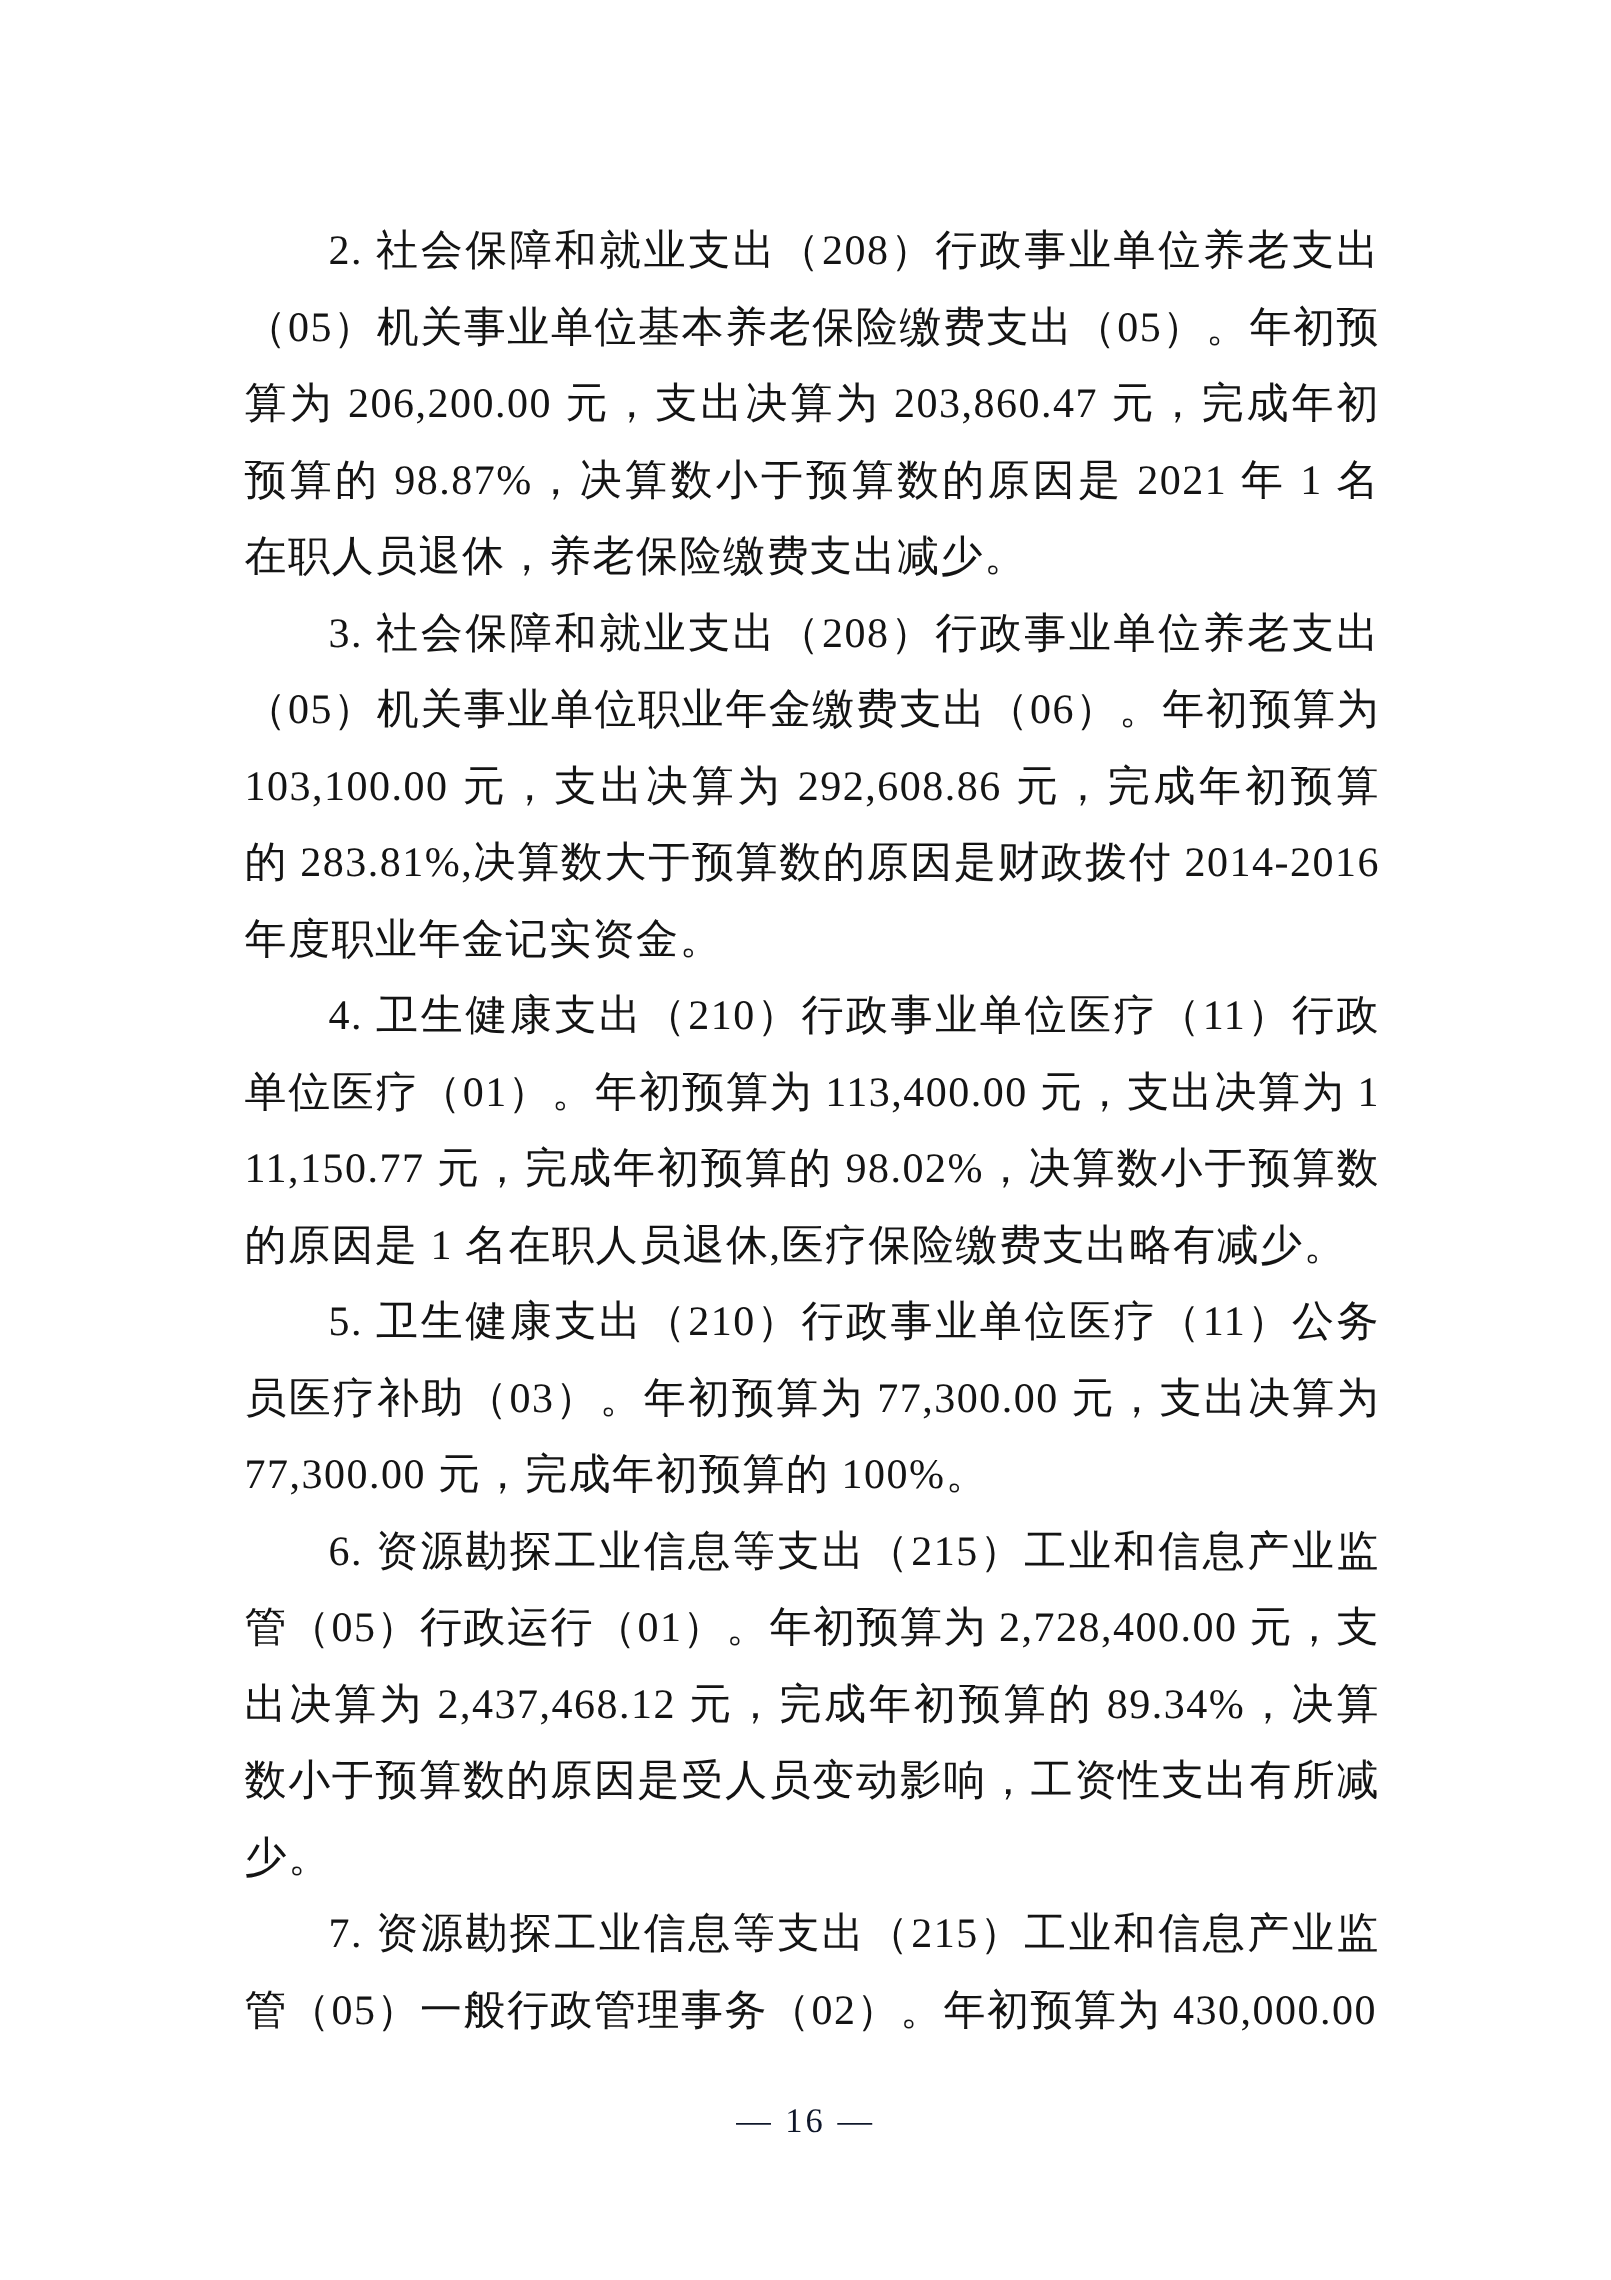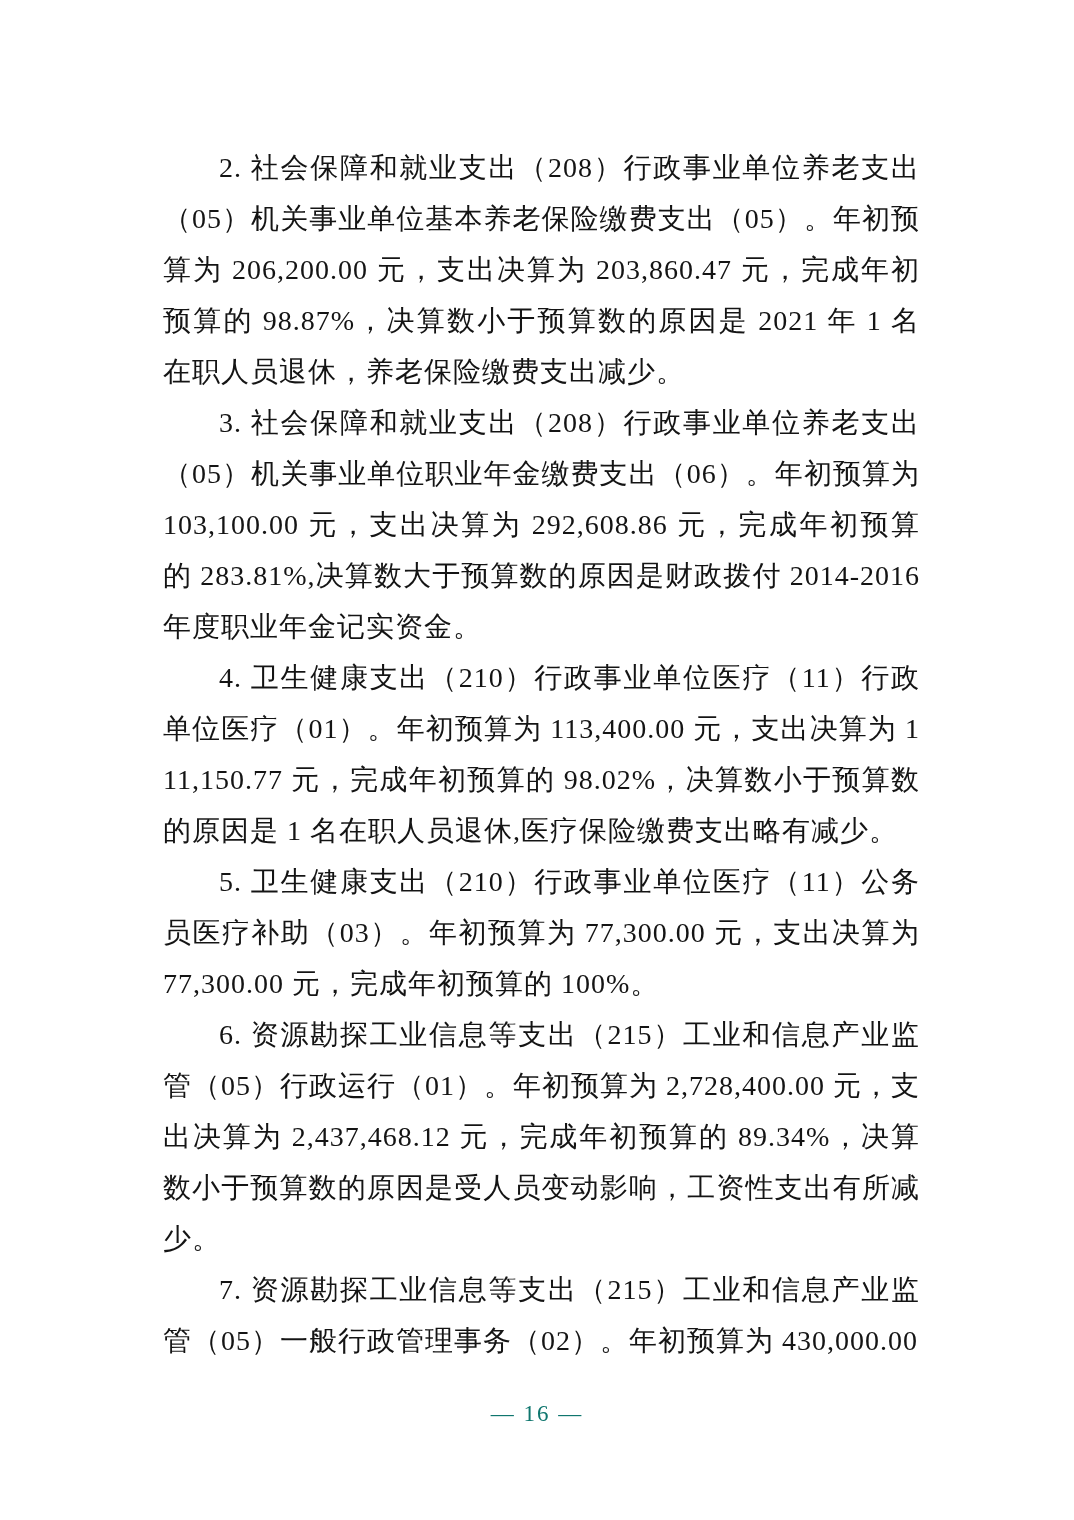--- a/index.html
+++ b/index.html
@@ -41,21 +41,21 @@
   }
 
   .footer {
     position: absolute;
     left: 0;
     right: 0;
     top: 1398px;
     text-align: center;
     font-size: 23px;
     line-height: 32px;
-    color: #0f766e;
+    color: #0f172a;
     letter-spacing: 2px;
   }
 </style>
 </head>
 <body>
 
 <div class="page">
 
   <div class="text-block">
     <p class="para">2. 社会保障和就业支出（208）行政事业单位养老支出（05）机关事业单位基本养老保险缴费支出（05）。年初预算为 206,200.00 元，支出决算为 203,860.47 元，完成年初预算的 98.87%，决算数小于预算数的原因是 2021 年 1 名在职人员退休，养老保险缴费支出减少。</p>

